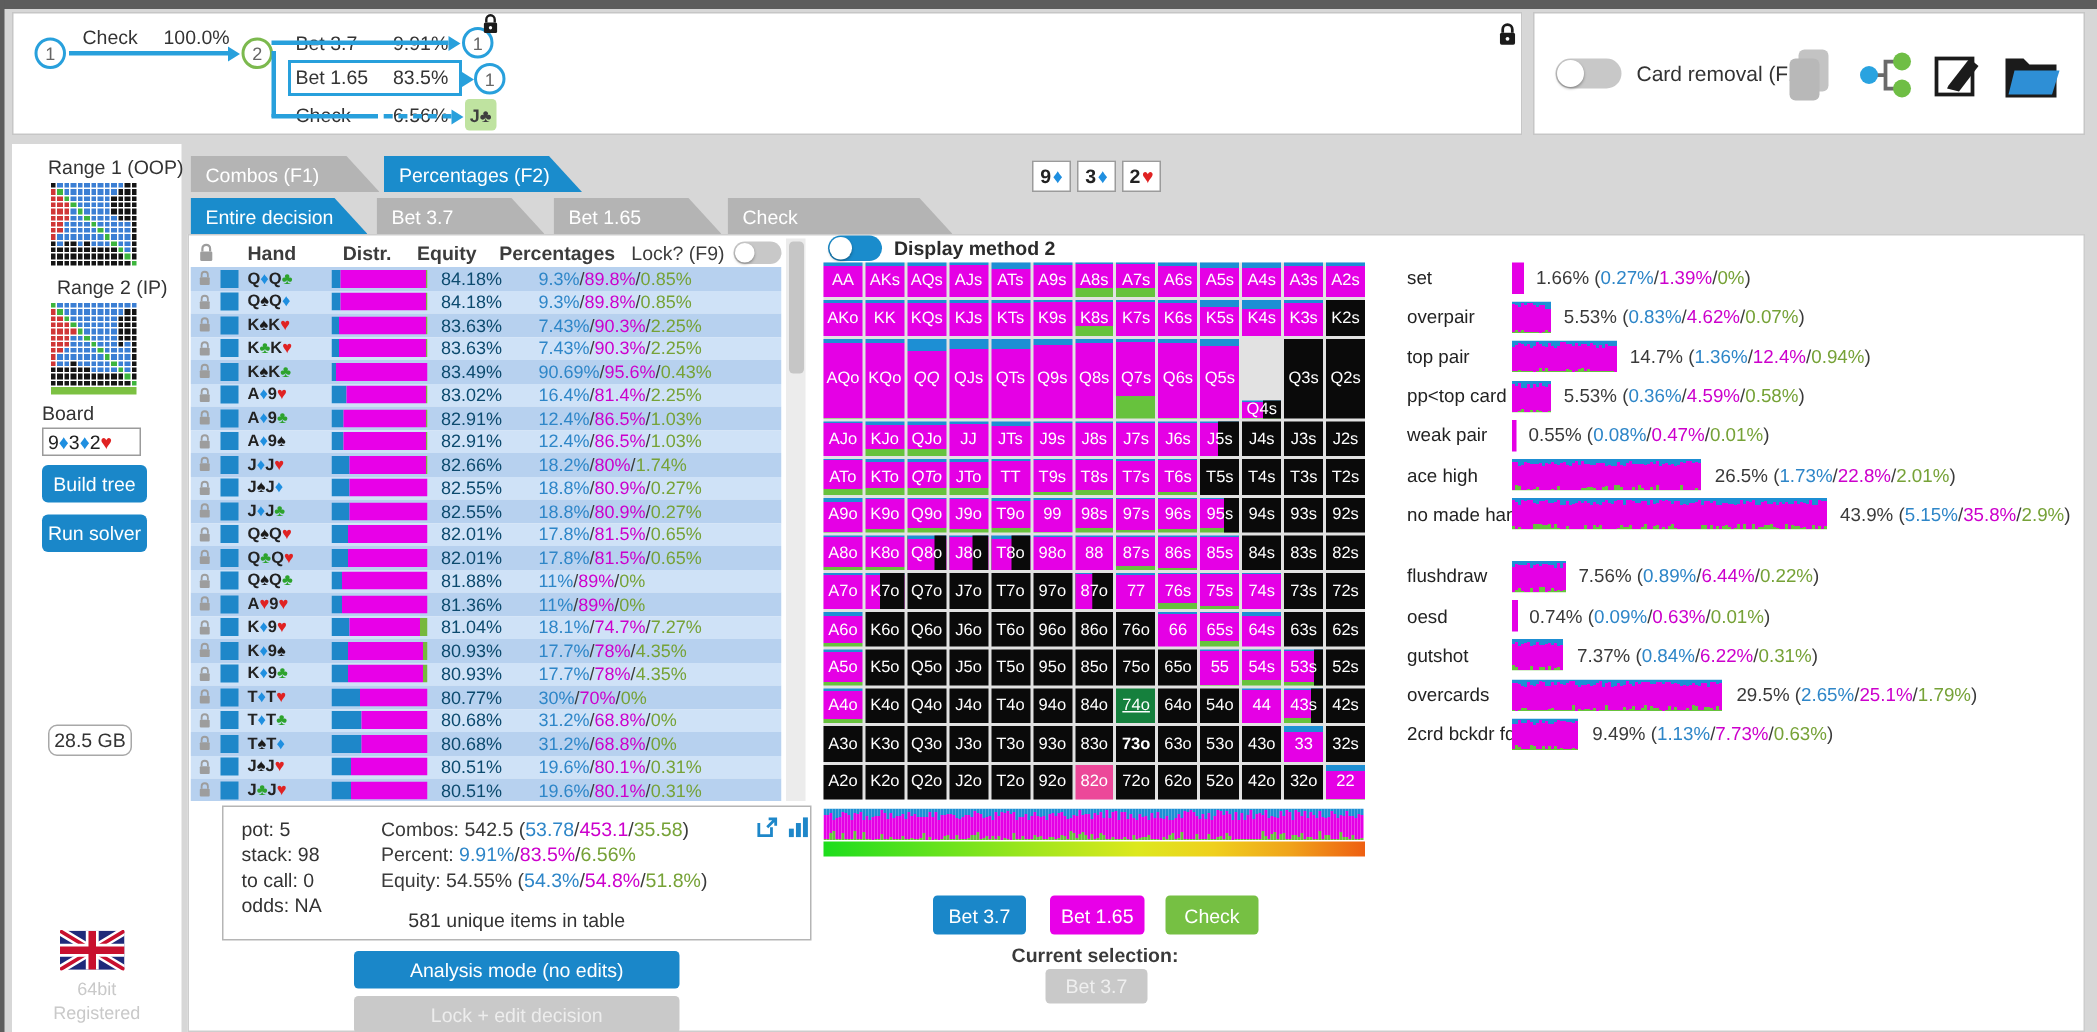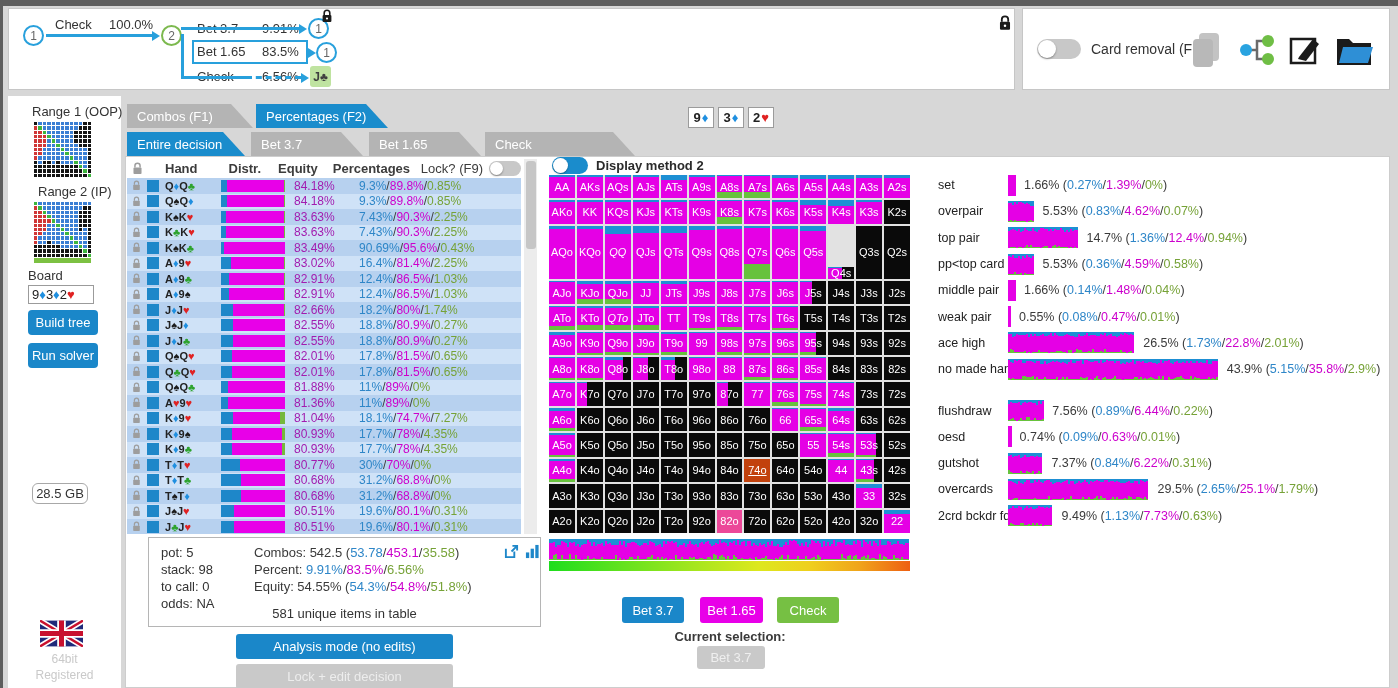--- a/index.html
+++ b/index.html
@@ -64,21 +64,21 @@
          display:flex;align-items:center;justify-content:center;gap:1px;}
 
   
   #table-header{position:absolute;left:127px;top:159px;width:394px;height:18px;display:flex;
                 align-items:center;font-size:13px;font-weight:bold;color:#3c3c3c;}
   #table-body{position:absolute;left:127px;top:178px;width:394px;height:356px;overflow:hidden;}
   .trow{height:15.5px;display:flex;align-items:center;font-size:12px;}
   .trow .handtxt{width:54px;margin-left:6px;font-size:11px;font-weight:bold;color:#222;white-space:nowrap;}
   .trow .sq{width:12px;height:12px;background:#1e87c9;margin-left:6px;flex-shrink:0;}
   .distr{width:64px;height:12px;margin-left:2px;display:flex;flex-shrink:0;overflow:hidden;}
-  .equity{width:58px;margin-left:9px;color:#a21caf;flex-shrink:0;}
+  .equity{width:58px;margin-left:9px;color:#0c4a6e;flex-shrink:0;}
   .ptext{margin-left:7px;white-space:nowrap;}
   .scrollbar{position:absolute;background:#ececec;}
   .scroll-thumb{position:absolute;background:#c6c6c6;border-radius:3px;}
 
   
   #stats-panel{position:absolute;left:148px;top:537px;width:393px;height:90px;background:#fff;
                border:1px solid #b5b5b5;font-size:13px;}
   .stats-left{position:absolute;left:12px;top:6px;line-height:17px;color:#333;}
   .stats-right{position:absolute;left:105px;top:6px;width:270px;line-height:17px;color:#333;text-align:right;white-space:nowrap;}
   .stats-right div{text-align:left;}
@@ -1118,34 +1118,34 @@
     <div class="mcell" style="background: linear-gradient(rgb(29, 143, 212) 0px, rgb(29, 143, 212) 4%, rgb(229, 0, 229) 4%, rgb(229, 0, 229) 84%, rgb(103, 194, 61) 84%, rgb(103, 194, 61) 100%);">54s</div>
     <div class="mcell" style="background: linear-gradient(90deg, rgba(0, 0, 0, 0) 0px, rgba(0, 0, 0, 0) 78%, rgb(10, 10, 10) 78%, rgb(10, 10, 10) 100%), linear-gradient(rgb(29, 143, 212) 0px, rgb(29, 143, 212) 5%, rgb(229, 0, 229) 5%, rgb(229, 0, 229) 91%, rgb(103, 194, 61) 91%, rgb(103, 194, 61) 100%);">53s</div>
     <div class="mcell" style="background: rgb(10, 10, 10);">52s</div>
     <div class="mcell" style="background: linear-gradient(rgb(29, 143, 212) 0px, rgb(29, 143, 212) 7%, rgb(229, 0, 229) 7%, rgb(229, 0, 229) 89%, rgb(103, 194, 61) 89%, rgb(103, 194, 61) 100%);">A4o</div>
     <div class="mcell" style="background: rgb(10, 10, 10);">K4o</div>
     <div class="mcell" style="background: rgb(10, 10, 10);">Q4o</div>
     <div class="mcell" style="background: rgb(10, 10, 10);">J4o</div>
     <div class="mcell" style="background: rgb(10, 10, 10);">T4o</div>
     <div class="mcell" style="background: rgb(10, 10, 10);">94o</div>
     <div class="mcell" style="background: rgb(10, 10, 10);">84o</div>
-    <div class="mcell" style="background: #c2410c; text-decoration: underline;">74o</div>
+    <div class="mcell" style="background: #15803d; text-decoration: underline;">74o</div>
     <div class="mcell" style="background: rgb(10, 10, 10);">64o</div>
     <div class="mcell" style="background: rgb(10, 10, 10);">54o</div>
     <div class="mcell" style="background: linear-gradient(rgb(29, 143, 212) 0px, rgb(29, 143, 212) 5%, rgb(229, 0, 229) 5%, rgb(229, 0, 229) 100%, rgb(103, 194, 61) 100%, rgb(103, 194, 61) 100%);">44</div>
     <div class="mcell" style="background: linear-gradient(90deg, rgba(0, 0, 0, 0) 0px, rgba(0, 0, 0, 0) 68%, rgb(10, 10, 10) 68%, rgb(10, 10, 10) 100%), linear-gradient(rgb(29, 143, 212) 0px, rgb(29, 143, 212) 4%, rgb(229, 0, 229) 4%, rgb(229, 0, 229) 86%, rgb(103, 194, 61) 86%, rgb(103, 194, 61) 100%);">43s</div>
     <div class="mcell" style="background: rgb(10, 10, 10);">42s</div>
     <div class="mcell" style="background: rgb(10, 10, 10);">A3o</div>
     <div class="mcell" style="background: rgb(10, 10, 10);">K3o</div>
     <div class="mcell" style="background: rgb(10, 10, 10);">Q3o</div>
     <div class="mcell" style="background: rgb(10, 10, 10);">J3o</div>
     <div class="mcell" style="background: rgb(10, 10, 10);">T3o</div>
     <div class="mcell" style="background: rgb(10, 10, 10);">93o</div>
     <div class="mcell" style="background: rgb(10, 10, 10);">83o</div>
-    <div class="mcell" style="background: rgb(10, 10, 10);">73o</div>
+    <div class="mcell" style="background: rgb(10, 10, 10); font-weight: bold;">73o</div>
     <div class="mcell" style="background: rgb(10, 10, 10);">63o</div>
     <div class="mcell" style="background: rgb(10, 10, 10);">53o</div>
     <div class="mcell" style="background: rgb(10, 10, 10);">43o</div>
     <div class="mcell" style="background: linear-gradient(rgb(29, 143, 212) 0px, rgb(29, 143, 212) 16%, rgb(229, 0, 229) 16%, rgb(229, 0, 229) 100%, rgb(103, 194, 61) 100%, rgb(103, 194, 61) 100%);">33</div>
     <div class="mcell" style="background: rgb(10, 10, 10);">32s</div>
     <div class="mcell" style="background: rgb(10, 10, 10);">A2o</div>
     <div class="mcell" style="background: rgb(10, 10, 10);">K2o</div>
     <div class="mcell" style="background: rgb(10, 10, 10);">Q2o</div>
     <div class="mcell" style="background: rgb(10, 10, 10);">J2o</div>
     <div class="mcell" style="background: rgb(10, 10, 10);">T2o</div>
@@ -1184,25 +1184,20 @@
       <div class="clabel">top pair</div>
       <div class="catbar" style="width: 70.56px;"><span class="noisecol" style="background: linear-gradient(rgb(29, 143, 212) 0px, rgb(29, 143, 212) 4.24271px, rgb(229, 0, 229) 4.24271px, rgb(229, 0, 229) 20.5456px, rgb(103, 194, 61) 20.5456px, rgb(103, 194, 61) 100%);"></span><span class="noisecol" style="background: linear-gradient(rgb(29, 143, 212) 0px, rgb(29, 143, 212) 2.89287px, rgb(229, 0, 229) 2.89287px, rgb(229, 0, 229) 20.5px, rgb(103, 194, 61) 20.5px, rgb(103, 194, 61) 100%);"></span><span class="noisecol" style="background: linear-gradient(rgb(29, 143, 212) 0px, rgb(29, 143, 212) 1.85566px, rgb(229, 0, 229) 1.85566px, rgb(229, 0, 229) 19.6274px, rgb(103, 194, 61) 19.6274px, rgb(103, 194, 61) 100%);"></span><span class="noisecol" style="background: linear-gradient(rgb(29, 143, 212) 0px, rgb(29, 143, 212) 2.63942px, rgb(229, 0, 229) 2.63942px, rgb(229, 0, 229) 20.5px, rgb(103, 194, 61) 20.5px, rgb(103, 194, 61) 100%);"></span><span class="noisecol" style="background: linear-gradient(rgb(29, 143, 212) 0px, rgb(29, 143, 212) 3.99382px, rgb(229, 0, 229) 3.99382px, rgb(229, 0, 229) 20.5543px, rgb(103, 194, 61) 20.5543px, rgb(103, 194, 61) 100%);"></span><span class="noisecol" style="background: linear-gradient(rgb(29, 143, 212) 0px, rgb(29, 143, 212) 2.46031px, rgb(229, 0, 229) 2.46031px, rgb(229, 0, 229) 20.5px, rgb(103, 194, 61) 20.5px, rgb(103, 194, 61) 100%);"></span><span class="noisecol" style="background: linear-gradient(rgb(29, 143, 212) 0px, rgb(29, 143, 212) 4.79177px, rgb(229, 0, 229) 4.79177px, rgb(229, 0, 229) 20.5px, rgb(103, 194, 61) 20.5px, rgb(103, 194, 61) 100%);"></span><span class="noisecol" style="background: linear-gradient(rgb(29, 143, 212) 0px, rgb(29, 143, 212) 3.88475px, rgb(229, 0, 229) 3.88475px, rgb(229, 0, 229) 20.7313px, rgb(103, 194, 61) 20.7313px, rgb(103, 194, 61) 100%);"></span><span class="noisecol" style="background: linear-gradient(rgb(29, 143, 212) 0px, rgb(29, 143, 212) 1.19402px, rgb(229, 0, 229) 1.19402px, rgb(229, 0, 229) 20.0177px, rgb(103, 194, 61) 20.0177px, rgb(103, 194, 61) 100%);"></span><span class="noisecol" style="background: linear-gradient(rgb(29, 143, 212) 0px, rgb(29, 143, 212) 2.58829px, rgb(229, 0, 229) 2.58829px, rgb(229, 0, 229) 18.0721px, rgb(103, 194, 61) 18.0721px, rgb(103, 194, 61) 100%);"></span><span class="noisecol" style="background: linear-gradient(rgb(29, 143, 212) 0px, rgb(29, 143, 212) 3.56804px, rgb(229, 0, 229) 3.56804px, rgb(229, 0, 229) 20.5px, rgb(103, 194, 61) 20.5px, rgb(103, 194, 61) 100%);"></span><span class="noisecol" style="background: linear-gradient(rgb(29, 143, 212) 0px, rgb(29, 143, 212) 4.14543px, rgb(229, 0, 229) 4.14543px, rgb(229, 0, 229) 18.1033px, rgb(103, 194, 61) 18.1033px, rgb(103, 194, 61) 100%);"></span><span class="noisecol" style="background: linear-gradient(rgb(29, 143, 212) 0px, rgb(29, 143, 212) 1.40399px, rgb(229, 0, 229) 1.40399px, rgb(229, 0, 229) 20.5px, rgb(103, 194, 61) 20.5px, rgb(103, 194, 61) 100%);"></span><span class="noisecol" style="background: linear-gradient(rgb(29, 143, 212) 0px, rgb(29, 143, 212) 3.72209px, rgb(229, 0, 229) 3.72209px, rgb(229, 0, 229) 20.5px, rgb(103, 194, 61) 20.5px, rgb(103, 194, 61) 100%);"></span><span class="noisecol" style="background: linear-gradient(rgb(29, 143, 212) 0px, rgb(29, 143, 212) 4.94001px, rgb(229, 0, 229) 4.94001px, rgb(229, 0, 229) 20.1158px, rgb(103, 194, 61) 20.1158px, rgb(103, 194, 61) 100%);"></span><span class="noisecol" style="background: linear-gradient(rgb(29, 143, 212) 0px, rgb(29, 143, 212) 3.39715px, rgb(229, 0, 229) 3.39715px, rgb(229, 0, 229) 20.5px, rgb(103, 194, 61) 20.5px, rgb(103, 194, 61) 100%);"></span><span class="noisecol" style="background: linear-gradient(rgb(29, 143, 212) 0px, rgb(29, 143, 212) 1.02533px, rgb(229, 0, 229) 1.02533px, rgb(229, 0, 229) 20.5882px, rgb(103, 194, 61) 20.5882px, rgb(103, 194, 61) 100%);"></span><span class="noisecol" style="background: linear-gradient(rgb(29, 143, 212) 0px, rgb(29, 143, 212) 1.19486px, rgb(229, 0, 229) 1.19486px, rgb(229, 0, 229) 20.0877px, rgb(103, 194, 61) 20.0877px, rgb(103, 194, 61) 100%);"></span><span class="noisecol" style="background: linear-gradient(rgb(29, 143, 212) 0px, rgb(29, 143, 212) 2.34296px, rgb(229, 0, 229) 2.34296px, rgb(229, 0, 229) 18.6724px, rgb(103, 194, 61) 18.6724px, rgb(103, 194, 61) 100%);"></span><span class="noisecol" style="background: linear-gradient(rgb(29, 143, 212) 0px, rgb(29, 143, 212) 2.26193px, rgb(229, 0, 229) 2.26193px, rgb(229, 0, 229) 19.4292px, rgb(103, 194, 61) 19.4292px, rgb(103, 194, 61) 100%);"></span><span class="noisecol" style="background: linear-gradient(rgb(29, 143, 212) 0px, rgb(29, 143, 212) 3.76245px, rgb(229, 0, 229) 3.76245px, rgb(229, 0, 229) 20.7708px, rgb(103, 194, 61) 20.7708px, rgb(103, 194, 61) 100%);"></span><span class="noisecol" style="background: linear-gradient(rgb(29, 143, 212) 0px, rgb(29, 143, 212) 1.75939px, rgb(229, 0, 229) 1.75939px, rgb(229, 0, 229) 20.5365px, rgb(103, 194, 61) 20.5365px, rgb(103, 194, 61) 100%);"></span><span class="noisecol" style="background: linear-gradient(rgb(29, 143, 212) 0px, rgb(29, 143, 212) 3.83109px, rgb(229, 0, 229) 3.83109px, rgb(229, 0, 229) 19.1904px, rgb(103, 194, 61) 19.1904px, rgb(103, 194, 61) 100%);"></span><span class="noisecol" style="background: linear-gradient(rgb(29, 143, 212) 0px, rgb(29, 143, 212) 2.05732px, rgb(229, 0, 229) 2.05732px, rgb(229, 0, 229) 18.3456px, rgb(103, 194, 61) 18.3456px, rgb(103, 194, 61) 100%);"></span><span class="noisecol" style="background: linear-gradient(rgb(29, 143, 212) 0px, rgb(29, 143, 212) 2.56527px, rgb(229, 0, 229) 2.56527px, rgb(229, 0, 229) 20.5px, rgb(103, 194, 61) 20.5px, rgb(103, 194, 61) 100%);"></span><span class="noisecol" style="background: linear-gradient(rgb(29, 143, 212) 0px, rgb(29, 143, 212) 3.42699px, rgb(229, 0, 229) 3.42699px, rgb(229, 0, 229) 18.8005px, rgb(103, 194, 61) 18.8005px, rgb(103, 194, 61) 100%);"></span><span class="noisecol" style="background: linear-gradient(rgb(29, 143, 212) 0px, rgb(29, 143, 212) 1.46237px, rgb(229, 0, 229) 1.46237px, rgb(229, 0, 229) 20.5px, rgb(103, 194, 61) 20.5px, rgb(103, 194, 61) 100%);"></span><span class="noisecol" style="background: linear-gradient(rgb(29, 143, 212) 0px, rgb(29, 143, 212) 3.2099px, rgb(229, 0, 229) 3.2099px, rgb(229, 0, 229) 20.5px, rgb(103, 194, 61) 20.5px, rgb(103, 194, 61) 100%);"></span><span class="noisecol" style="background: linear-gradient(rgb(29, 143, 212) 0px, rgb(29, 143, 212) 4.942px, rgb(229, 0, 229) 4.942px, rgb(229, 0, 229) 20.5px, rgb(103, 194, 61) 20.5px, rgb(103, 194, 61) 100%);"></span><span class="noisecol" style="background: linear-gradient(rgb(29, 143, 212) 0px, rgb(29, 143, 212) 3.17984px, rgb(229, 0, 229) 3.17984px, rgb(229, 0, 229) 20.5px, rgb(103, 194, 61) 20.5px, rgb(103, 194, 61) 100%);"></span><span class="noisecol" style="background: linear-gradient(rgb(29, 143, 212) 0px, rgb(29, 143, 212) 4.70759px, rgb(229, 0, 229) 4.70759px, rgb(229, 0, 229) 20.6359px, rgb(103, 194, 61) 20.6359px, rgb(103, 194, 61) 100%);"></span><span class="noisecol" style="background: linear-gradient(rgb(29, 143, 212) 0px, rgb(29, 143, 212) 2.17673px, rgb(229, 0, 229) 2.17673px, rgb(229, 0, 229) 20.5px, rgb(103, 194, 61) 20.5px, rgb(103, 194, 61) 100%);"></span><span class="noisecol" style="background: linear-gradient(rgb(29, 143, 212) 0px, rgb(29, 143, 212) 3.68465px, rgb(229, 0, 229) 3.68465px, rgb(229, 0, 229) 20.5753px, rgb(103, 194, 61) 20.5753px, rgb(103, 194, 61) 100%);"></span><span class="noisecol" style="background: linear-gradient(rgb(29, 143, 212) 0px, rgb(29, 143, 212) 3.46221px, rgb(229, 0, 229) 3.46221px, rgb(229, 0, 229) 20.1142px, rgb(103, 194, 61) 20.1142px, rgb(103, 194, 61) 100%);"></span><span class="noisecol" style="background: linear-gradient(rgb(29, 143, 212) 0px, rgb(29, 143, 212) 3.47618px, rgb(229, 0, 229) 3.47618px, rgb(229, 0, 229) 20.6967px, rgb(103, 194, 61) 20.6967px, rgb(103, 194, 61) 100%);"></span></div>
       <div class="catval"><span class="cdark">14.7% (</span><span class="cblue">1.36%</span><span class="cdark">/</span><span class="cmag">12.4%</span><span class="cdark">/</span><span class="cgrn">0.94%</span><span class="cdark">)</span></div>
     </div>
     <div class="catrow">
       <div class="clabel">pp&lt;top card</div>
       <div class="catbar" style="width: 26.544px;"><span class="noisecol" style="background: linear-gradient(rgb(29, 143, 212) 0px, rgb(29, 143, 212) 2.31351px, rgb(229, 0, 229) 2.31351px, rgb(229, 0, 229) 20.5px, rgb(103, 194, 61) 20.5px, rgb(103, 194, 61) 100%);"></span><span class="noisecol" style="background: linear-gradient(rgb(29, 143, 212) 0px, rgb(29, 143, 212) 3.27238px, rgb(229, 0, 229) 3.27238px, rgb(229, 0, 229) 20.5px, rgb(103, 194, 61) 20.5px, rgb(103, 194, 61) 100%);"></span><span class="noisecol" style="background: linear-gradient(rgb(29, 143, 212) 0px, rgb(29, 143, 212) 1.22673px, rgb(229, 0, 229) 1.22673px, rgb(229, 0, 229) 19.8927px, rgb(103, 194, 61) 19.8927px, rgb(103, 194, 61) 100%);"></span><span class="noisecol" style="background: linear-gradient(rgb(29, 143, 212) 0px, rgb(29, 143, 212) 4.48454px, rgb(229, 0, 229) 4.48454px, rgb(229, 0, 229) 18.453px, rgb(103, 194, 61) 18.453px, rgb(103, 194, 61) 100%);"></span><span class="noisecol" style="background: linear-gradient(rgb(29, 143, 212) 0px, rgb(29, 143, 212) 4.49825px, rgb(229, 0, 229) 4.49825px, rgb(229, 0, 229) 20.5px, rgb(103, 194, 61) 20.5px, rgb(103, 194, 61) 100%);"></span><span class="noisecol" style="background: linear-gradient(rgb(29, 143, 212) 0px, rgb(29, 143, 212) 2.16505px, rgb(229, 0, 229) 2.16505px, rgb(229, 0, 229) 20.5px, rgb(103, 194, 61) 20.5px, rgb(103, 194, 61) 100%);"></span><span class="noisecol" style="background: linear-gradient(rgb(29, 143, 212) 0px, rgb(29, 143, 212) 4.81047px, rgb(229, 0, 229) 4.81047px, rgb(229, 0, 229) 19.181px, rgb(103, 194, 61) 19.181px, rgb(103, 194, 61) 100%);"></span><span class="noisecol" style="background: linear-gradient(rgb(29, 143, 212) 0px, rgb(29, 143, 212) 2.02403px, rgb(229, 0, 229) 2.02403px, rgb(229, 0, 229) 20.6136px, rgb(103, 194, 61) 20.6136px, rgb(103, 194, 61) 100%);"></span><span class="noisecol" style="background: linear-gradient(rgb(29, 143, 212) 0px, rgb(29, 143, 212) 3.82338px, rgb(229, 0, 229) 3.82338px, rgb(229, 0, 229) 19.2175px, rgb(103, 194, 61) 19.2175px, rgb(103, 194, 61) 100%);"></span><span class="noisecol" style="background: linear-gradient(rgb(29, 143, 212) 0px, rgb(29, 143, 212) 1.40289px, rgb(229, 0, 229) 1.40289px, rgb(229, 0, 229) 20.0887px, rgb(103, 194, 61) 20.0887px, rgb(103, 194, 61) 100%);"></span><span class="noisecol" style="background: linear-gradient(rgb(29, 143, 212) 0px, rgb(29, 143, 212) 3.46433px, rgb(229, 0, 229) 3.46433px, rgb(229, 0, 229) 20.5px, rgb(103, 194, 61) 20.5px, rgb(103, 194, 61) 100%);"></span><span class="noisecol" style="background: linear-gradient(rgb(29, 143, 212) 0px, rgb(29, 143, 212) 3.7478px, rgb(229, 0, 229) 3.7478px, rgb(229, 0, 229) 20.5px, rgb(103, 194, 61) 20.5px, rgb(103, 194, 61) 100%);"></span><span class="noisecol" style="background: linear-gradient(rgb(29, 143, 212) 0px, rgb(29, 143, 212) 2.19114px, rgb(229, 0, 229) 2.19114px, rgb(229, 0, 229) 20.1609px, rgb(103, 194, 61) 20.1609px, rgb(103, 194, 61) 100%);"></span></div>
       <div class="catval"><span class="cdark">5.53% (</span><span class="cblue">0.36%</span><span class="cdark">/</span><span class="cmag">4.59%</span><span class="cdark">/</span><span class="cgrn">0.58%</span><span class="cdark">)</span></div>
     </div>
     <div class="catrow">
-      <div class="clabel">middle pair</div>
-      <div class="catbar" style="width: 7.968px; background: rgb(229, 0, 229);"></div>
-      <div class="catval"><span class="cdark">1.66% (</span><span class="cblue">0.14%</span><span class="cdark">/</span><span class="cmag">1.48%</span><span class="cdark">/</span><span class="cgrn">0.04%</span><span class="cdark">)</span></div>
-    </div>
-    <div class="catrow">
       <div class="clabel">weak pair</div>
       <div class="catbar" style="width: 3px; background: rgb(229, 0, 229);"></div>
       <div class="catval"><span class="cdark">0.55% (</span><span class="cblue">0.08%</span><span class="cdark">/</span><span class="cmag">0.47%</span><span class="cdark">/</span><span class="cgrn">0.01%</span><span class="cdark">)</span></div>
     </div>
     <div class="catrow">
       <div class="clabel">ace high</div>
       <div class="catbar" style="width: 127.2px;"><span class="noisecol" style="background: linear-gradient(rgb(29, 143, 212) 0px, rgb(29, 143, 212) 1.75036px, rgb(229, 0, 229) 1.75036px, rgb(229, 0, 229) 20.5px, rgb(103, 194, 61) 20.5px, rgb(103, 194, 61) 100%);"></span><span class="noisecol" style="background: linear-gradient(rgb(29, 143, 212) 0px, rgb(29, 143, 212) 1.69162px, rgb(229, 0, 229) 1.69162px, rgb(229, 0, 229) 17.2746px, rgb(103, 194, 61) 17.2746px, rgb(103, 194, 61) 100%);"></span><span class="noisecol" style="background: linear-gradient(rgb(29, 143, 212) 0px, rgb(29, 143, 212) 4.93121px, rgb(229, 0, 229) 4.93121px, rgb(229, 0, 229) 17.7457px, rgb(103, 194, 61) 17.7457px, rgb(103, 194, 61) 100%);"></span><span class="noisecol" style="background: linear-gradient(rgb(29, 143, 212) 0px, rgb(29, 143, 212) 3.89069px, rgb(229, 0, 229) 3.89069px, rgb(229, 0, 229) 20.5px, rgb(103, 194, 61) 20.5px, rgb(103, 194, 61) 100%);"></span><span class="noisecol" style="background: linear-gradient(rgb(29, 143, 212) 0px, rgb(29, 143, 212) 1.79458px, rgb(229, 0, 229) 1.79458px, rgb(229, 0, 229) 20.5px, rgb(103, 194, 61) 20.5px, rgb(103, 194, 61) 100%);"></span><span class="noisecol" style="background: linear-gradient(rgb(29, 143, 212) 0px, rgb(29, 143, 212) 2.66036px, rgb(229, 0, 229) 2.66036px, rgb(229, 0, 229) 20.0813px, rgb(103, 194, 61) 20.0813px, rgb(103, 194, 61) 100%);"></span><span class="noisecol" style="background: linear-gradient(rgb(29, 143, 212) 0px, rgb(29, 143, 212) 3.40953px, rgb(229, 0, 229) 3.40953px, rgb(229, 0, 229) 20.5px, rgb(103, 194, 61) 20.5px, rgb(103, 194, 61) 100%);"></span><span class="noisecol" style="background: linear-gradient(rgb(29, 143, 212) 0px, rgb(29, 143, 212) 3.44699px, rgb(229, 0, 229) 3.44699px, rgb(229, 0, 229) 19.7837px, rgb(103, 194, 61) 19.7837px, rgb(103, 194, 61) 100%);"></span><span class="noisecol" style="background: linear-gradient(rgb(29, 143, 212) 0px, rgb(29, 143, 212) 3.4852px, rgb(229, 0, 229) 3.4852px, rgb(229, 0, 229) 18.761px, rgb(103, 194, 61) 18.761px, rgb(103, 194, 61) 100%);"></span><span class="noisecol" style="background: linear-gradient(rgb(29, 143, 212) 0px, rgb(29, 143, 212) 2.40728px, rgb(229, 0, 229) 2.40728px, rgb(229, 0, 229) 20.8214px, rgb(103, 194, 61) 20.8214px, rgb(103, 194, 61) 100%);"></span><span class="noisecol" style="background: linear-gradient(rgb(29, 143, 212) 0px, rgb(29, 143, 212) 4.718px, rgb(229, 0, 229) 4.718px, rgb(229, 0, 229) 20.5px, rgb(103, 194, 61) 20.5px, rgb(103, 194, 61) 100%);"></span><span class="noisecol" style="background: linear-gradient(rgb(29, 143, 212) 0px, rgb(29, 143, 212) 2.44351px, rgb(229, 0, 229) 2.44351px, rgb(229, 0, 229) 20.6882px, rgb(103, 194, 61) 20.6882px, rgb(103, 194, 61) 100%);"></span><span class="noisecol" style="background: linear-gradient(rgb(29, 143, 212) 0px, rgb(29, 143, 212) 3.62014px, rgb(229, 0, 229) 3.62014px, rgb(229, 0, 229) 20.5px, rgb(103, 194, 61) 20.5px, rgb(103, 194, 61) 100%);"></span><span class="noisecol" style="background: linear-gradient(rgb(29, 143, 212) 0px, rgb(29, 143, 212) 1.94172px, rgb(229, 0, 229) 1.94172px, rgb(229, 0, 229) 20.2667px, rgb(103, 194, 61) 20.2667px, rgb(103, 194, 61) 100%);"></span><span class="noisecol" style="background: linear-gradient(rgb(29, 143, 212) 0px, rgb(29, 143, 212) 3.61402px, rgb(229, 0, 229) 3.61402px, rgb(229, 0, 229) 20.5px, rgb(103, 194, 61) 20.5px, rgb(103, 194, 61) 100%);"></span><span class="noisecol" style="background: linear-gradient(rgb(29, 143, 212) 0px, rgb(29, 143, 212) 4.03729px, rgb(229, 0, 229) 4.03729px, rgb(229, 0, 229) 17.9754px, rgb(103, 194, 61) 17.9754px, rgb(103, 194, 61) 100%);"></span><span class="noisecol" style="background: linear-gradient(rgb(29, 143, 212) 0px, rgb(29, 143, 212) 2.971px, rgb(229, 0, 229) 2.971px, rgb(229, 0, 229) 20.5px, rgb(103, 194, 61) 20.5px, rgb(103, 194, 61) 100%);"></span><span class="noisecol" style="background: linear-gradient(rgb(29, 143, 212) 0px, rgb(29, 143, 212) 1.79588px, rgb(229, 0, 229) 1.79588px, rgb(229, 0, 229) 20.5px, rgb(103, 194, 61) 20.5px, rgb(103, 194, 61) 100%);"></span><span class="noisecol" style="background: linear-gradient(rgb(29, 143, 212) 0px, rgb(29, 143, 212) 3.8242px, rgb(229, 0, 229) 3.8242px, rgb(229, 0, 229) 20.5px, rgb(103, 194, 61) 20.5px, rgb(103, 194, 61) 100%);"></span><span class="noisecol" style="background: linear-gradient(rgb(29, 143, 212) 0px, rgb(29, 143, 212) 4.34182px, rgb(229, 0, 229) 4.34182px, rgb(229, 0, 229) 20.5px, rgb(103, 194, 61) 20.5px, rgb(103, 194, 61) 100%);"></span><span class="noisecol" style="background: linear-gradient(rgb(29, 143, 212) 0px, rgb(29, 143, 212) 2.84622px, rgb(229, 0, 229) 2.84622px, rgb(229, 0, 229) 20.99px, rgb(103, 194, 61) 20.99px, rgb(103, 194, 61) 100%);"></span><span class="noisecol" style="background: linear-gradient(rgb(29, 143, 212) 0px, rgb(29, 143, 212) 1.28707px, rgb(229, 0, 229) 1.28707px, rgb(229, 0, 229) 20.5px, rgb(103, 194, 61) 20.5px, rgb(103, 194, 61) 100%);"></span><span class="noisecol" style="background: linear-gradient(rgb(29, 143, 212) 0px, rgb(29, 143, 212) 3.98265px, rgb(229, 0, 229) 3.98265px, rgb(229, 0, 229) 20.5px, rgb(103, 194, 61) 20.5px, rgb(103, 194, 61) 100%);"></span><span class="noisecol" style="background: linear-gradient(rgb(29, 143, 212) 0px, rgb(29, 143, 212) 1.33592px, rgb(229, 0, 229) 1.33592px, rgb(229, 0, 229) 19.6463px, rgb(103, 194, 61) 19.6463px, rgb(103, 194, 61) 100%);"></span><span class="noisecol" style="background: linear-gradient(rgb(29, 143, 212) 0px, rgb(29, 143, 212) 3.43577px, rgb(229, 0, 229) 3.43577px, rgb(229, 0, 229) 19.1673px, rgb(103, 194, 61) 19.1673px, rgb(103, 194, 61) 100%);"></span><span class="noisecol" style="background: linear-gradient(rgb(29, 143, 212) 0px, rgb(29, 143, 212) 3.60891px, rgb(229, 0, 229) 3.60891px, rgb(229, 0, 229) 18.6847px, rgb(103, 194, 61) 18.6847px, rgb(103, 194, 61) 100%);"></span><span class="noisecol" style="background: linear-gradient(rgb(29, 143, 212) 0px, rgb(29, 143, 212) 3.8642px, rgb(229, 0, 229) 3.8642px, rgb(229, 0, 229) 18.8687px, rgb(103, 194, 61) 18.8687px, rgb(103, 194, 61) 100%);"></span><span class="noisecol" style="background: linear-gradient(rgb(29, 143, 212) 0px, rgb(29, 143, 212) 4.09345px, rgb(229, 0, 229) 4.09345px, rgb(229, 0, 229) 19.6211px, rgb(103, 194, 61) 19.6211px, rgb(103, 194, 61) 100%);"></span><span class="noisecol" style="background: linear-gradient(rgb(29, 143, 212) 0px, rgb(29, 143, 212) 2.60031px, rgb(229, 0, 229) 2.60031px, rgb(229, 0, 229) 20.5px, rgb(103, 194, 61) 20.5px, rgb(103, 194, 61) 100%);"></span><span class="noisecol" style="background: linear-gradient(rgb(29, 143, 212) 0px, rgb(29, 143, 212) 2.35062px, rgb(229, 0, 229) 2.35062px, rgb(229, 0, 229) 20.5345px, rgb(103, 194, 61) 20.5345px, rgb(103, 194, 61) 100%);"></span><span class="noisecol" style="background: linear-gradient(rgb(29, 143, 212) 0px, rgb(29, 143, 212) 2.87034px, rgb(229, 0, 229) 2.87034px, rgb(229, 0, 229) 18.3739px, rgb(103, 194, 61) 18.3739px, rgb(103, 194, 61) 100%);"></span><span class="noisecol" style="background: linear-gradient(rgb(29, 143, 212) 0px, rgb(29, 143, 212) 4.44667px, rgb(229, 0, 229) 4.44667px, rgb(229, 0, 229) 17.7756px, rgb(103, 194, 61) 17.7756px, rgb(103, 194, 61) 100%);"></span><span class="noisecol" style="background: linear-gradient(rgb(29, 143, 212) 0px, rgb(29, 143, 212) 4.28818px, rgb(229, 0, 229) 4.28818px, rgb(229, 0, 229) 20.847px, rgb(103, 194, 61) 20.847px, rgb(103, 194, 61) 100%);"></span><span class="noisecol" style="background: linear-gradient(rgb(29, 143, 212) 0px, rgb(29, 143, 212) 4.64781px, rgb(229, 0, 229) 4.64781px, rgb(229, 0, 229) 20.5px, rgb(103, 194, 61) 20.5px, rgb(103, 194, 61) 100%);"></span><span class="noisecol" style="background: linear-gradient(rgb(29, 143, 212) 0px, rgb(29, 143, 212) 4.8622px, rgb(229, 0, 229) 4.8622px, rgb(229, 0, 229) 17.4766px, rgb(103, 194, 61) 17.4766px, rgb(103, 194, 61) 100%);"></span><span class="noisecol" style="background: linear-gradient(rgb(29, 143, 212) 0px, rgb(29, 143, 212) 2.06934px, rgb(229, 0, 229) 2.06934px, rgb(229, 0, 229) 17.5399px, rgb(103, 194, 61) 17.5399px, rgb(103, 194, 61) 100%);"></span><span class="noisecol" style="background: linear-gradient(rgb(29, 143, 212) 0px, rgb(29, 143, 212) 3.85338px, rgb(229, 0, 229) 3.85338px, rgb(229, 0, 229) 18.455px, rgb(103, 194, 61) 18.455px, rgb(103, 194, 61) 100%);"></span><span class="noisecol" style="background: linear-gradient(rgb(29, 143, 212) 0px, rgb(29, 143, 212) 4.43853px, rgb(229, 0, 229) 4.43853px, rgb(229, 0, 229) 20.5px, rgb(103, 194, 61) 20.5px, rgb(103, 194, 61) 100%);"></span><span class="noisecol" style="background: linear-gradient(rgb(29, 143, 212) 0px, rgb(29, 143, 212) 2.68011px, rgb(229, 0, 229) 2.68011px, rgb(229, 0, 229) 20.5px, rgb(103, 194, 61) 20.5px, rgb(103, 194, 61) 100%);"></span><span class="noisecol" style="background: linear-gradient(rgb(29, 143, 212) 0px, rgb(29, 143, 212) 1.33242px, rgb(229, 0, 229) 1.33242px, rgb(229, 0, 229) 20.5px, rgb(103, 194, 61) 20.5px, rgb(103, 194, 61) 100%);"></span><span class="noisecol" style="background: linear-gradient(rgb(29, 143, 212) 0px, rgb(29, 143, 212) 3.52066px, rgb(229, 0, 229) 3.52066px, rgb(229, 0, 229) 18.8436px, rgb(103, 194, 61) 18.8436px, rgb(103, 194, 61) 100%);"></span><span class="noisecol" style="background: linear-gradient(rgb(29, 143, 212) 0px, rgb(29, 143, 212) 3.37187px, rgb(229, 0, 229) 3.37187px, rgb(229, 0, 229) 20.5px, rgb(103, 194, 61) 20.5px, rgb(103, 194, 61) 100%);"></span><span class="noisecol" style="background: linear-gradient(rgb(29, 143, 212) 0px, rgb(29, 143, 212) 3.04691px, rgb(229, 0, 229) 3.04691px, rgb(229, 0, 229) 17.2495px, rgb(103, 194, 61) 17.2495px, rgb(103, 194, 61) 100%);"></span><span class="noisecol" style="background: linear-gradient(rgb(29, 143, 212) 0px, rgb(29, 143, 212) 3.28713px, rgb(229, 0, 229) 3.28713px, rgb(229, 0, 229) 19.6281px, rgb(103, 194, 61) 19.6281px, rgb(103, 194, 61) 100%);"></span><span class="noisecol" style="background: linear-gradient(rgb(29, 143, 212) 0px, rgb(29, 143, 212) 3.9268px, rgb(229, 0, 229) 3.9268px, rgb(229, 0, 229) 20.5px, rgb(103, 194, 61) 20.5px, rgb(103, 194, 61) 100%);"></span><span class="noisecol" style="background: linear-gradient(rgb(29, 143, 212) 0px, rgb(29, 143, 212) 3.59052px, rgb(229, 0, 229) 3.59052px, rgb(229, 0, 229) 20.5px, rgb(103, 194, 61) 20.5px, rgb(103, 194, 61) 100%);"></span><span class="noisecol" style="background: linear-gradient(rgb(29, 143, 212) 0px, rgb(29, 143, 212) 1.74588px, rgb(229, 0, 229) 1.74588px, rgb(229, 0, 229) 18.5837px, rgb(103, 194, 61) 18.5837px, rgb(103, 194, 61) 100%);"></span><span class="noisecol" style="background: linear-gradient(rgb(29, 143, 212) 0px, rgb(29, 143, 212) 3.2327px, rgb(229, 0, 229) 3.2327px, rgb(229, 0, 229) 20.5px, rgb(103, 194, 61) 20.5px, rgb(103, 194, 61) 100%);"></span><span class="noisecol" style="background: linear-gradient(rgb(29, 143, 212) 0px, rgb(29, 143, 212) 1.10374px, rgb(229, 0, 229) 1.10374px, rgb(229, 0, 229) 17.0877px, rgb(103, 194, 61) 17.0877px, rgb(103, 194, 61) 100%);"></span><span class="noisecol" style="background: linear-gradient(rgb(29, 143, 212) 0px, rgb(29, 143, 212) 4.48252px, rgb(229, 0, 229) 4.48252px, rgb(229, 0, 229) 20.5px, rgb(103, 194, 61) 20.5px, rgb(103, 194, 61) 100%);"></span><span class="noisecol" style="background: linear-gradient(rgb(29, 143, 212) 0px, rgb(29, 143, 212) 3.05823px, rgb(229, 0, 229) 3.05823px, rgb(229, 0, 229) 20.5px, rgb(103, 194, 61) 20.5px, rgb(103, 194, 61) 100%);"></span><span class="noisecol" style="background: linear-gradient(rgb(29, 143, 212) 0px, rgb(29, 143, 212) 2.46134px, rgb(229, 0, 229) 2.46134px, rgb(229, 0, 229) 20.5px, rgb(103, 194, 61) 20.5px, rgb(103, 194, 61) 100%);"></span><span class="noisecol" style="background: linear-gradient(rgb(29, 143, 212) 0px, rgb(29, 143, 212) 3.86566px, rgb(229, 0, 229) 3.86566px, rgb(229, 0, 229) 20.5px, rgb(103, 194, 61) 20.5px, rgb(103, 194, 61) 100%);"></span><span class="noisecol" style="background: linear-gradient(rgb(29, 143, 212) 0px, rgb(29, 143, 212) 3.52316px, rgb(229, 0, 229) 3.52316px, rgb(229, 0, 229) 20.5px, rgb(103, 194, 61) 20.5px, rgb(103, 194, 61) 100%);"></span><span class="noisecol" style="background: linear-gradient(rgb(29, 143, 212) 0px, rgb(29, 143, 212) 4.88892px, rgb(229, 0, 229) 4.88892px, rgb(229, 0, 229) 20.5px, rgb(103, 194, 61) 20.5px, rgb(103, 194, 61) 100%);"></span><span class="noisecol" style="background: linear-gradient(rgb(29, 143, 212) 0px, rgb(29, 143, 212) 3.74613px, rgb(229, 0, 229) 3.74613px, rgb(229, 0, 229) 20.5px, rgb(103, 194, 61) 20.5px, rgb(103, 194, 61) 100%);"></span><span class="noisecol" style="background: linear-gradient(rgb(29, 143, 212) 0px, rgb(29, 143, 212) 2.33112px, rgb(229, 0, 229) 2.33112px, rgb(229, 0, 229) 17.5417px, rgb(103, 194, 61) 17.5417px, rgb(103, 194, 61) 100%);"></span><span class="noisecol" style="background: linear-gradient(rgb(29, 143, 212) 0px, rgb(29, 143, 212) 2.95088px, rgb(229, 0, 229) 2.95088px, rgb(229, 0, 229) 20.5px, rgb(103, 194, 61) 20.5px, rgb(103, 194, 61) 100%);"></span><span class="noisecol" style="background: linear-gradient(rgb(29, 143, 212) 0px, rgb(29, 143, 212) 1.19786px, rgb(229, 0, 229) 1.19786px, rgb(229, 0, 229) 20.5px, rgb(103, 194, 61) 20.5px, rgb(103, 194, 61) 100%);"></span><span class="noisecol" style="background: linear-gradient(rgb(29, 143, 212) 0px, rgb(29, 143, 212) 1.57053px, rgb(229, 0, 229) 1.57053px, rgb(229, 0, 229) 20.7454px, rgb(103, 194, 61) 20.7454px, rgb(103, 194, 61) 100%);"></span><span class="noisecol" style="background: linear-gradient(rgb(29, 143, 212) 0px, rgb(29, 143, 212) 2.80109px, rgb(229, 0, 229) 2.80109px, rgb(229, 0, 229) 20.5px, rgb(103, 194, 61) 20.5px, rgb(103, 194, 61) 100%);"></span><span class="noisecol" style="background: linear-gradient(rgb(29, 143, 212) 0px, rgb(29, 143, 212) 2.26674px, rgb(229, 0, 229) 2.26674px, rgb(229, 0, 229) 19.1069px, rgb(103, 194, 61) 19.1069px, rgb(103, 194, 61) 100%);"></span><span class="noisecol" style="background: linear-gradient(rgb(29, 143, 212) 0px, rgb(29, 143, 212) 2.6777px, rgb(229, 0, 229) 2.6777px, rgb(229, 0, 229) 20.7236px, rgb(103, 194, 61) 20.7236px, rgb(103, 194, 61) 100%);"></span></div>
       <div class="catval"><span class="cdark">26.5% (</span><span class="cblue">1.73%</span><span class="cdark">/</span><span class="cmag">22.8%</span><span class="cdark">/</span><span class="cgrn">2.01%</span><span class="cdark">)</span></div>
     </div>
     <div class="catrow gap-after">

